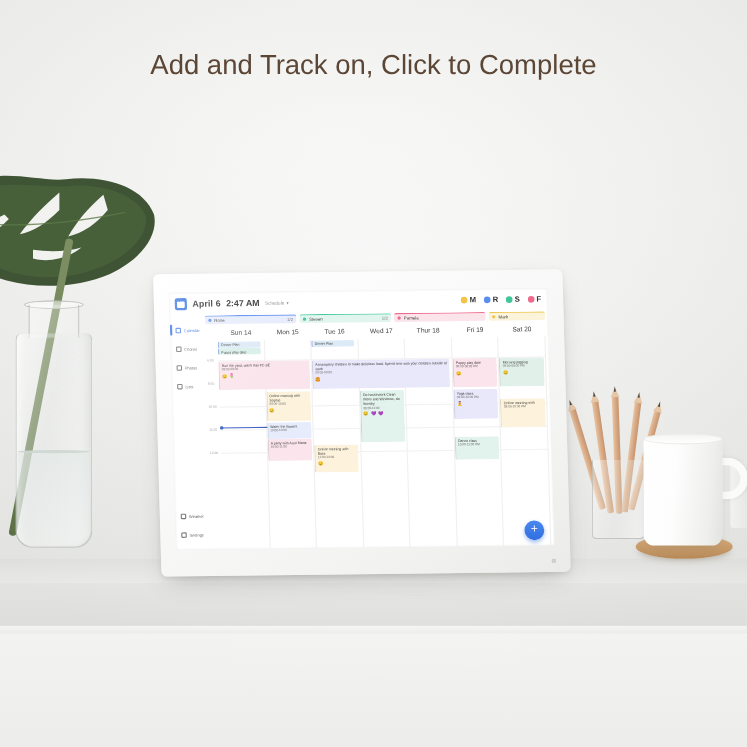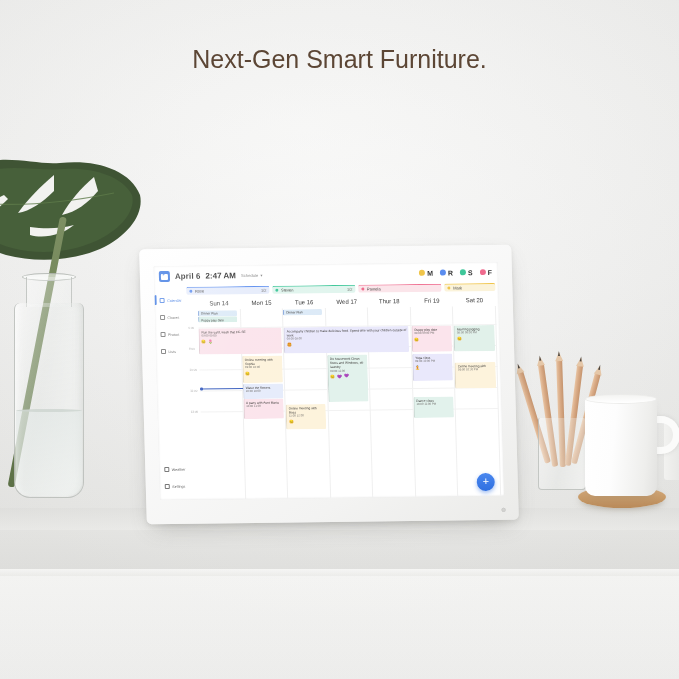--- a/index.html
+++ b/index.html
@@ -163,21 +163,21 @@
   <div class="wall"></div>
   <div class="shelf-top"></div>
   <div class="shelf-face"></div>
   <div class="shelf-lip"></div>
   <div class="shelf-shadow"></div>
   <div class="wall-vignette"></div>
 </div>
 
 <div class="headline-wrap">
   <div class="subline">
-    <div>Next-Gen Smart Furniture.</div>
+    <div>Add and Track on, Click to Complete</div>
   </div>
 </div>
 
 <div class="leaf-group">
   <svg class="leaf" viewBox="0 0 200 120">
     <path d="M116,8 C150,4 186,14 196,40 C200,58 186,80 156,94 C128,106 92,108 62,100 C34,92 12,72 6,46 C2,26 18,10 46,6 C72,2 96,10 116,8 Z" fill="#3f5434"></path>
     <path d="M120,14 C146,12 178,20 188,40 C192,55 178,74 152,86 C126,98 94,100 68,93 C42,86 22,70 17,48 C14,30 30,17 54,14 C76,11 100,16 120,14 Z" fill="#47603a"></path>
     <path d="M110,20 C96,32 84,44 74,58 C86,56 98,48 110,36 Z" fill="#f2f2f0"></path>
     <path d="M150,22 C136,34 126,46 118,60 C132,57 144,48 154,36 Z" fill="#f2f2f0"></path>
     <path d="M86,72 C100,74 116,74 130,70 C118,80 100,84 86,80 Z" fill="#f2f2f0"></path>

